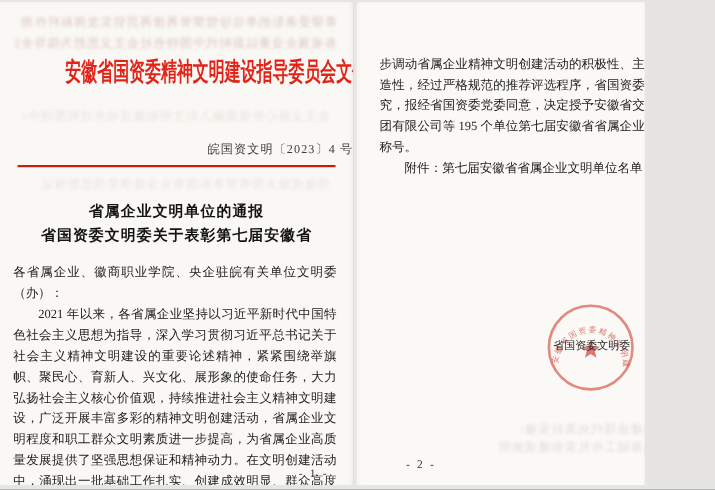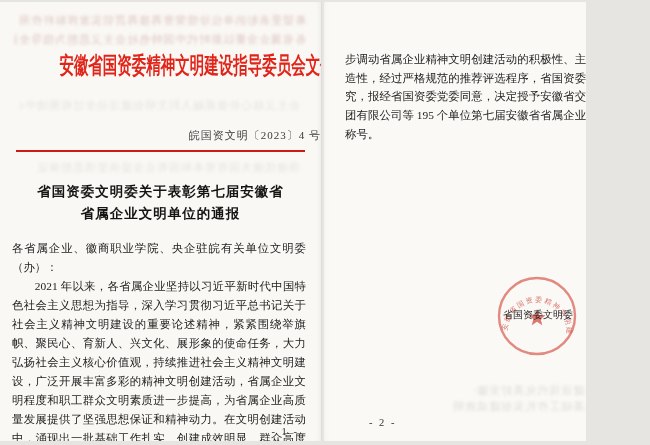--- a/index.html
+++ b/index.html
@@ -85,36 +85,37 @@
 
     <div class="ghost ghost-faint" style="top:96px;left:20px;width:280px;">会主义核心价值观融入到文明创建活动全过程围绕中心</div>
 
     <div class="docnum">皖国资文明〔2023〕4 号</div>
 
     <div class="redrule"></div>
 
     <div class="ghost ghost-faint" style="top:158px;left:20px;width:280px;">强做优做大国有资本和国有企业提供坚强思想保证</div>
 
     <div class="doctitle">
+      <div>省属企业文明单位的通报</div>
       <div>省国资委文明委关于表彰第七届安徽省</div>
-      <div>省属企业文明单位的通报</div>
     </div>
 
     <div class="bodyblock1">
       <p>各省属企业、徽商职业学院、央企驻皖有关单位文明委（办）：</p>
       <p class="indent">2021 年以来，各省属企业坚持以习近平新时代中国特色社会主义思想为指导，深入学习贯彻习近平总书记关于社会主义精神文明建设的重要论述精神，紧紧围绕举旗帜、聚民心、育新人、兴文化、展形象的使命任务，大力弘扬社会主义核心价值观，持续推进社会主义精神文明建设，广泛开展丰富多彩的精神文明创建活动，省属企业文明程度和职工群众文明素质进一步提高，为省属企业高质量发展提供了坚强思想保证和精神动力。在文明创建活动中，涌现出一批基础工作扎实、创建成效明显、群众高度认可、在国资系统有示范作用的先进典型。为表彰先进，进一</p>
     </div>
 
     <div class="pagenum pn1">- 1 -</div>
   </div>
 
   <div class="page page2">
 
     <div class="bodyblock2">
       <p>步调动省属企业精神文明创建活动的积极性、主动性和创造性，经过严格规范的推荐评选程序，省国资委文明委研究，报经省国资委党委同意，决定授予安徽省交通控股集团有限公司等 195 个单位第七届安徽省省属企业文明单位称号。</p>
+      <p class="attachment">附件：第七届安徽省省属企业文明单位名单</p>
     </div>
 
     <div class="seal">
       <svg width="84" height="84" viewBox="0 0 84 84">
         <circle cx="42" cy="42" r="38" fill="none" stroke="rgba(217,85,75,.8)" stroke-width="2.4"></circle>
         <path id="sealArc" d="M 12,58 A 30,30 0 1,1 72,58" fill="none"></path>
         <text font-size="7" fill="rgba(206,66,58,.85)" letter-spacing="1.8" font-family="Liberation Serif, DejaVu Serif, serif">
           <textPath href="#sealArc" startOffset="1">安徽省国资委精神文明建设指导委员会</textPath>
         </text>
         <polygon points="42,35 44.23,40.93 50.56,41.22 45.61,45.17 47.29,51.28 42,47.8 36.71,51.28 38.39,45.17 33.44,41.22 39.77,40.93" fill="rgba(210,70,60,.85)"></polygon>

